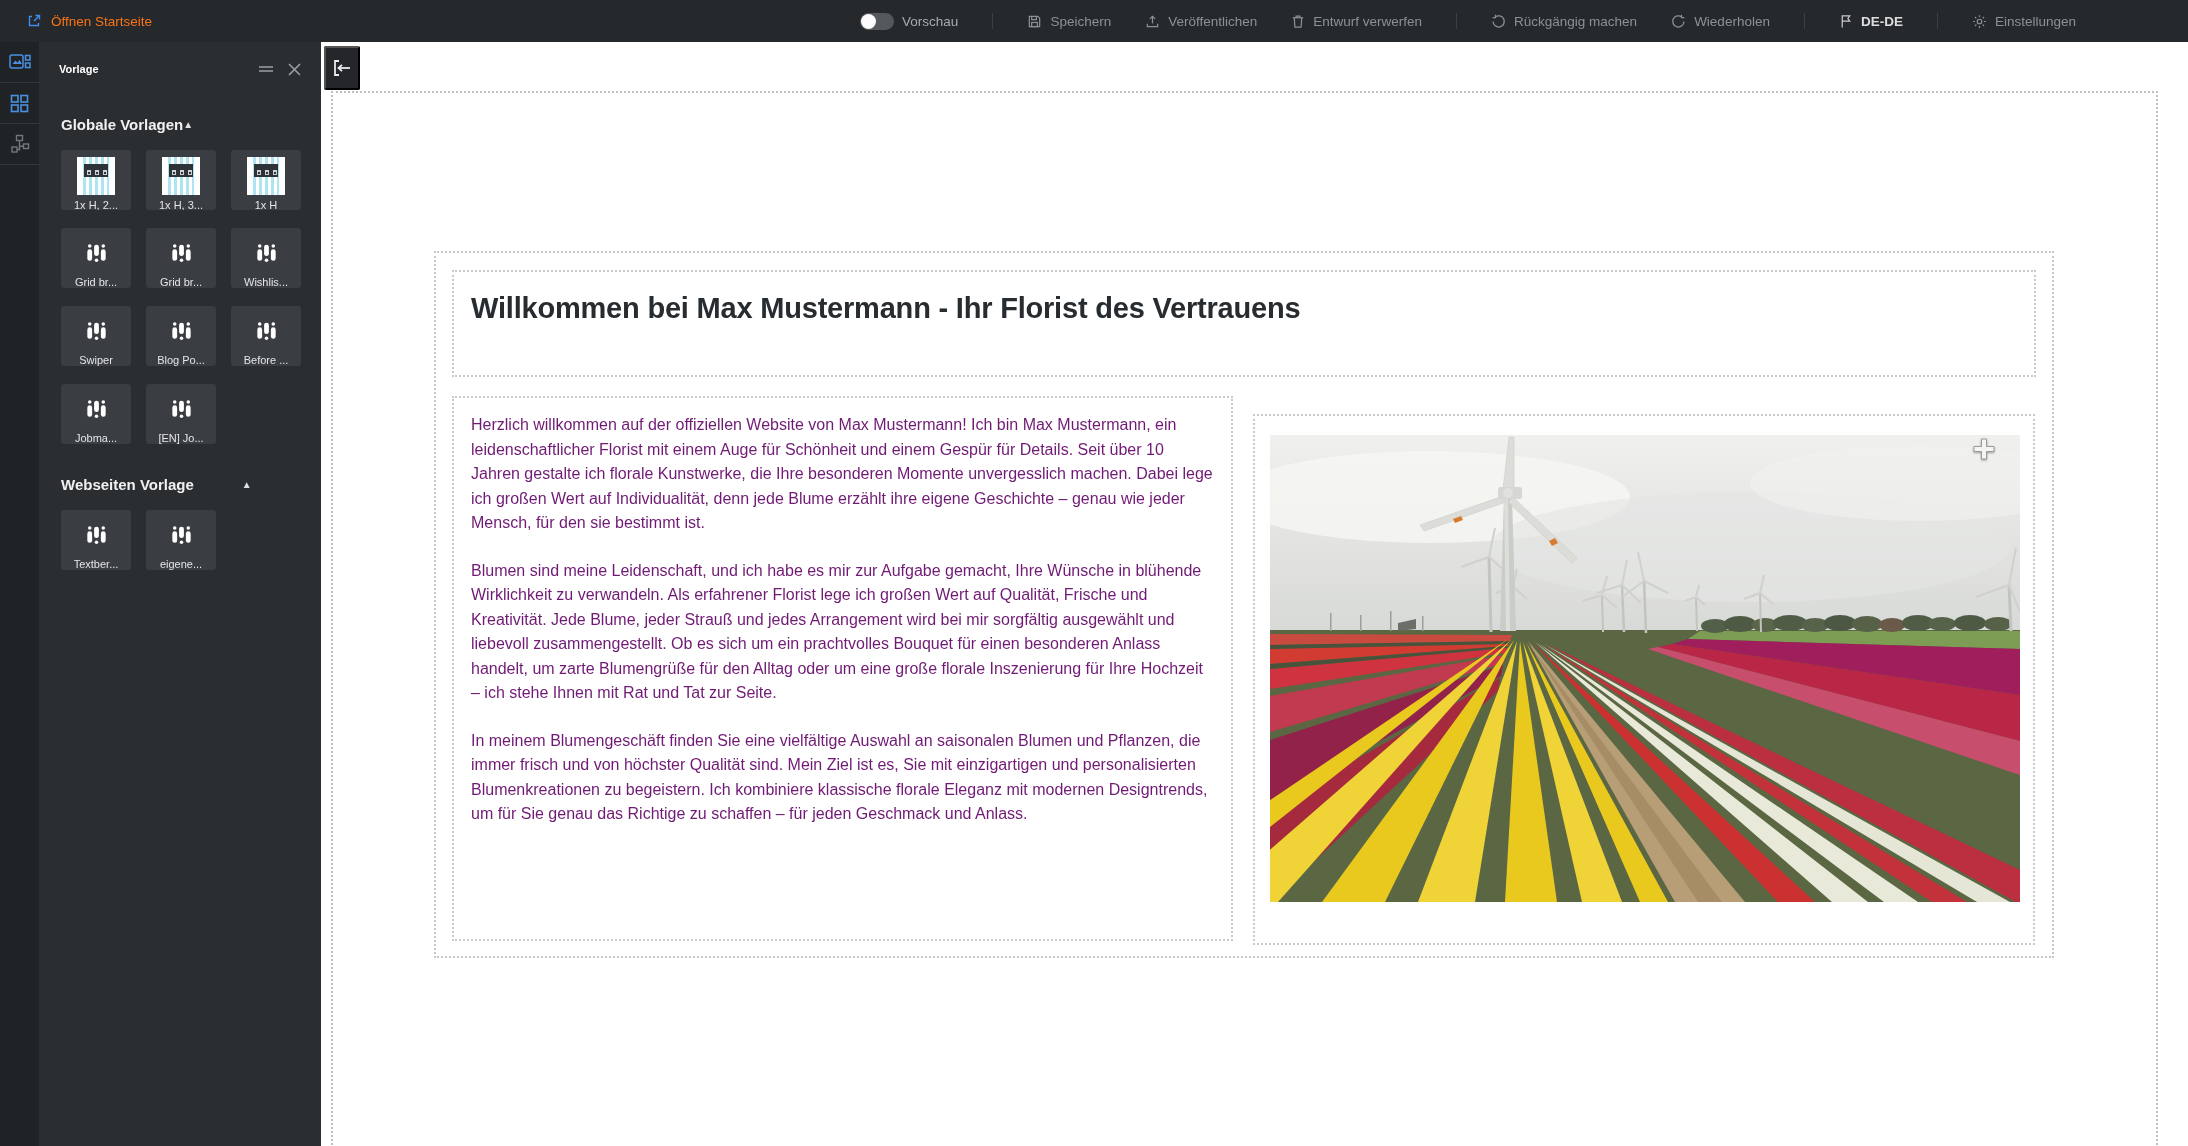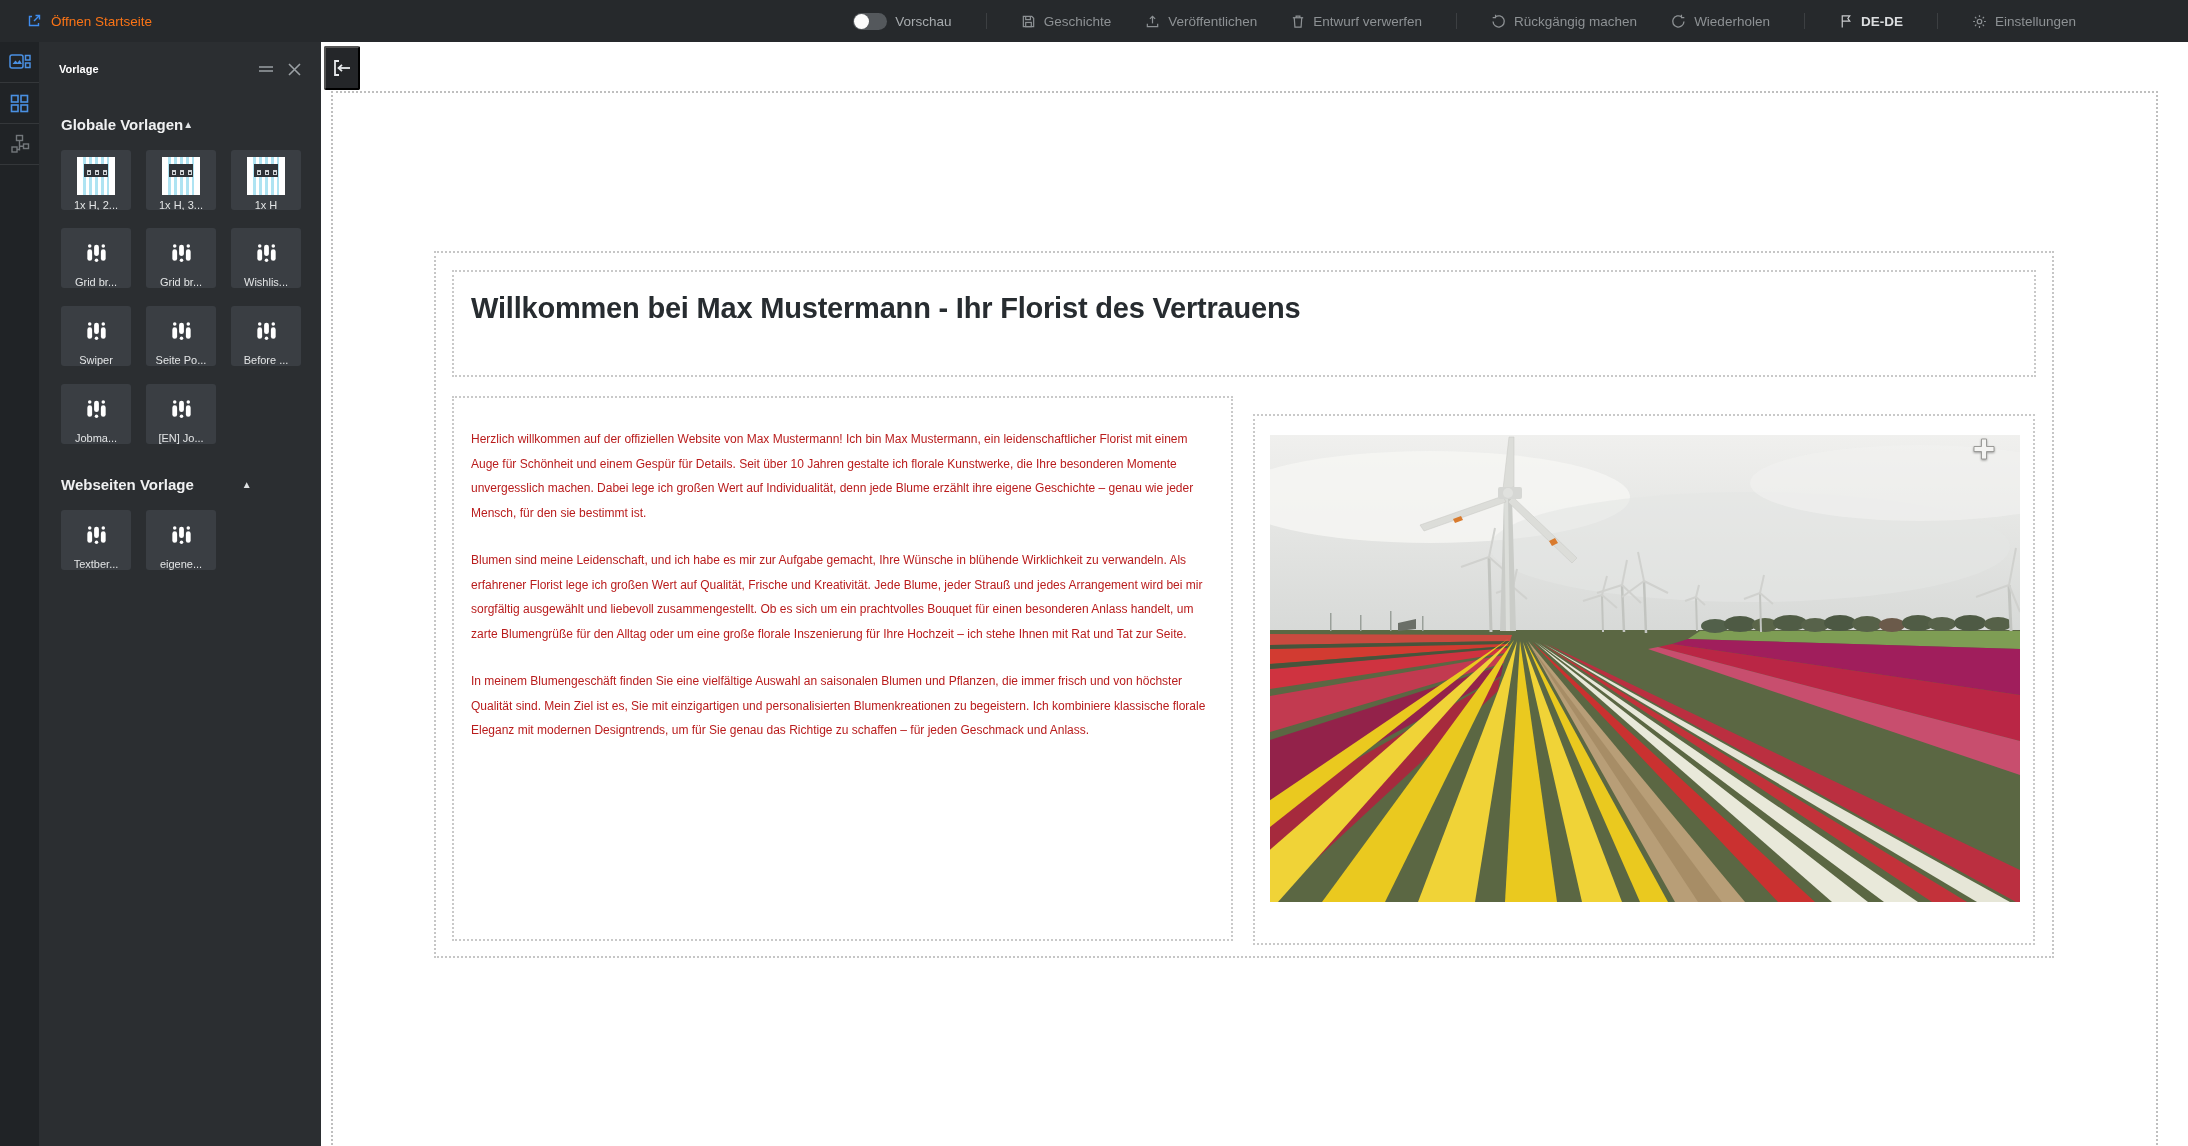--- a/index.html
+++ b/index.html
@@ -71,22 +71,22 @@
   .outline { position:absolute; border:2px dotted #bfbfbf; }
   .root-outline { left:20px; top:49px; width:1827px; height:1130px; }
   .section-outline { left:123px; top:209px; width:1620px; height:707px;
     border-color:#c6c6c6; }
   .block { position:absolute; border:2px dotted #c9c9c9; background:#fff; }
   .block-heading { left:141px; top:228px; width:1584px; height:107px; }
   .block-heading h1 { margin:20px 0 0 17px; font-size:29px; letter-spacing:-0.2px;
     color:#272c30; font-weight:bold; }
   .block-text { left:141px; top:354px; width:781px; height:545px;
     padding:15px 17px; }
-  .block-text p { font-size:12px; line-height:24.5px; color:#b91c1c;
-    margin-bottom:23px;margin-top:14px; }
+  .block-text p { font-size:16px; line-height:24.5px; color:#701a75;
+    margin-bottom:23px; }
   .block-image { left:942px; top:372px; width:782px; height:531px; }
   .hero-image { position:absolute; left:15px; top:19px; width:750px; height:467px; }
   .move-cursor { position:absolute; top:22px; right:38px;
     filter:drop-shadow(0 1px 1px rgba(0,0,0,.35)); }
 </style>
 </head>
 <body>
 
 <header class="toolbar">
   <div class="tb-left">
@@ -106,21 +106,21 @@
       <span style="color:#a7abae;">Vorschau</span>
     </div>
     <span class="tb-divider"></span>
 
     <div class="tb-item">
       <svg width="15" height="15" viewBox="0 0 16 16" fill="none" stroke="#8d9194" stroke-width="1.3">
         <path d="M2.5 2.5h9l2 2v9h-11z"></path>
           <path d="M5 2.5v3.5h5V2.5"></path>
           <rect x="5" y="9" width="6" height="4.5"></rect>
       </svg>
-      <span>Geschichte</span>
+      <span>Speichern</span>
     </div>
 
     <div class="tb-item">
       <svg width="15" height="15" viewBox="0 0 16 16" fill="none" stroke="#8d9194" stroke-width="1.3">
       <path d="M8 10V2.8"></path>
           <path d="M5.2 5.2 8 2.4l2.8 2.8"></path>
           <path d="M2.5 10.5v3h11v-3"></path>
       </svg>
       <span>Veröffentlichen</span>
     </div>
@@ -311,21 +311,21 @@
           <div class="glyph-wrap">
   <svg width="25" height="25" viewBox="0 0 24 24" fill="#fff">
     <rect x="3.2" y="8" width="4.6" height="11" rx="2.3"></rect>
     <circle cx="5.5" cy="4.8" r="1.7"></circle>
     <rect x="9.7" y="3.5" width="4.6" height="11" rx="2.3"></rect>
     <circle cx="12" cy="18.5" r="1.7"></circle>
     <rect x="16.2" y="8" width="4.6" height="11" rx="2.3"></rect>
     <circle cx="18.5" cy="4.8" r="1.7"></circle>
   </svg>
 </div>
-          <div class="tile-label">Seite Po...</div>
+          <div class="tile-label">Blog Po...</div>
         </div>
         <div class="tile">
           <div class="glyph-wrap">
   <svg width="25" height="25" viewBox="0 0 24 24" fill="#fff">
     <rect x="3.2" y="8" width="4.6" height="11" rx="2.3"></rect>
     <circle cx="5.5" cy="4.8" r="1.7"></circle>
     <rect x="9.7" y="3.5" width="4.6" height="11" rx="2.3"></rect>
     <circle cx="12" cy="18.5" r="1.7"></circle>
     <rect x="16.2" y="8" width="4.6" height="11" rx="2.3"></rect>
     <circle cx="18.5" cy="4.8" r="1.7"></circle>

